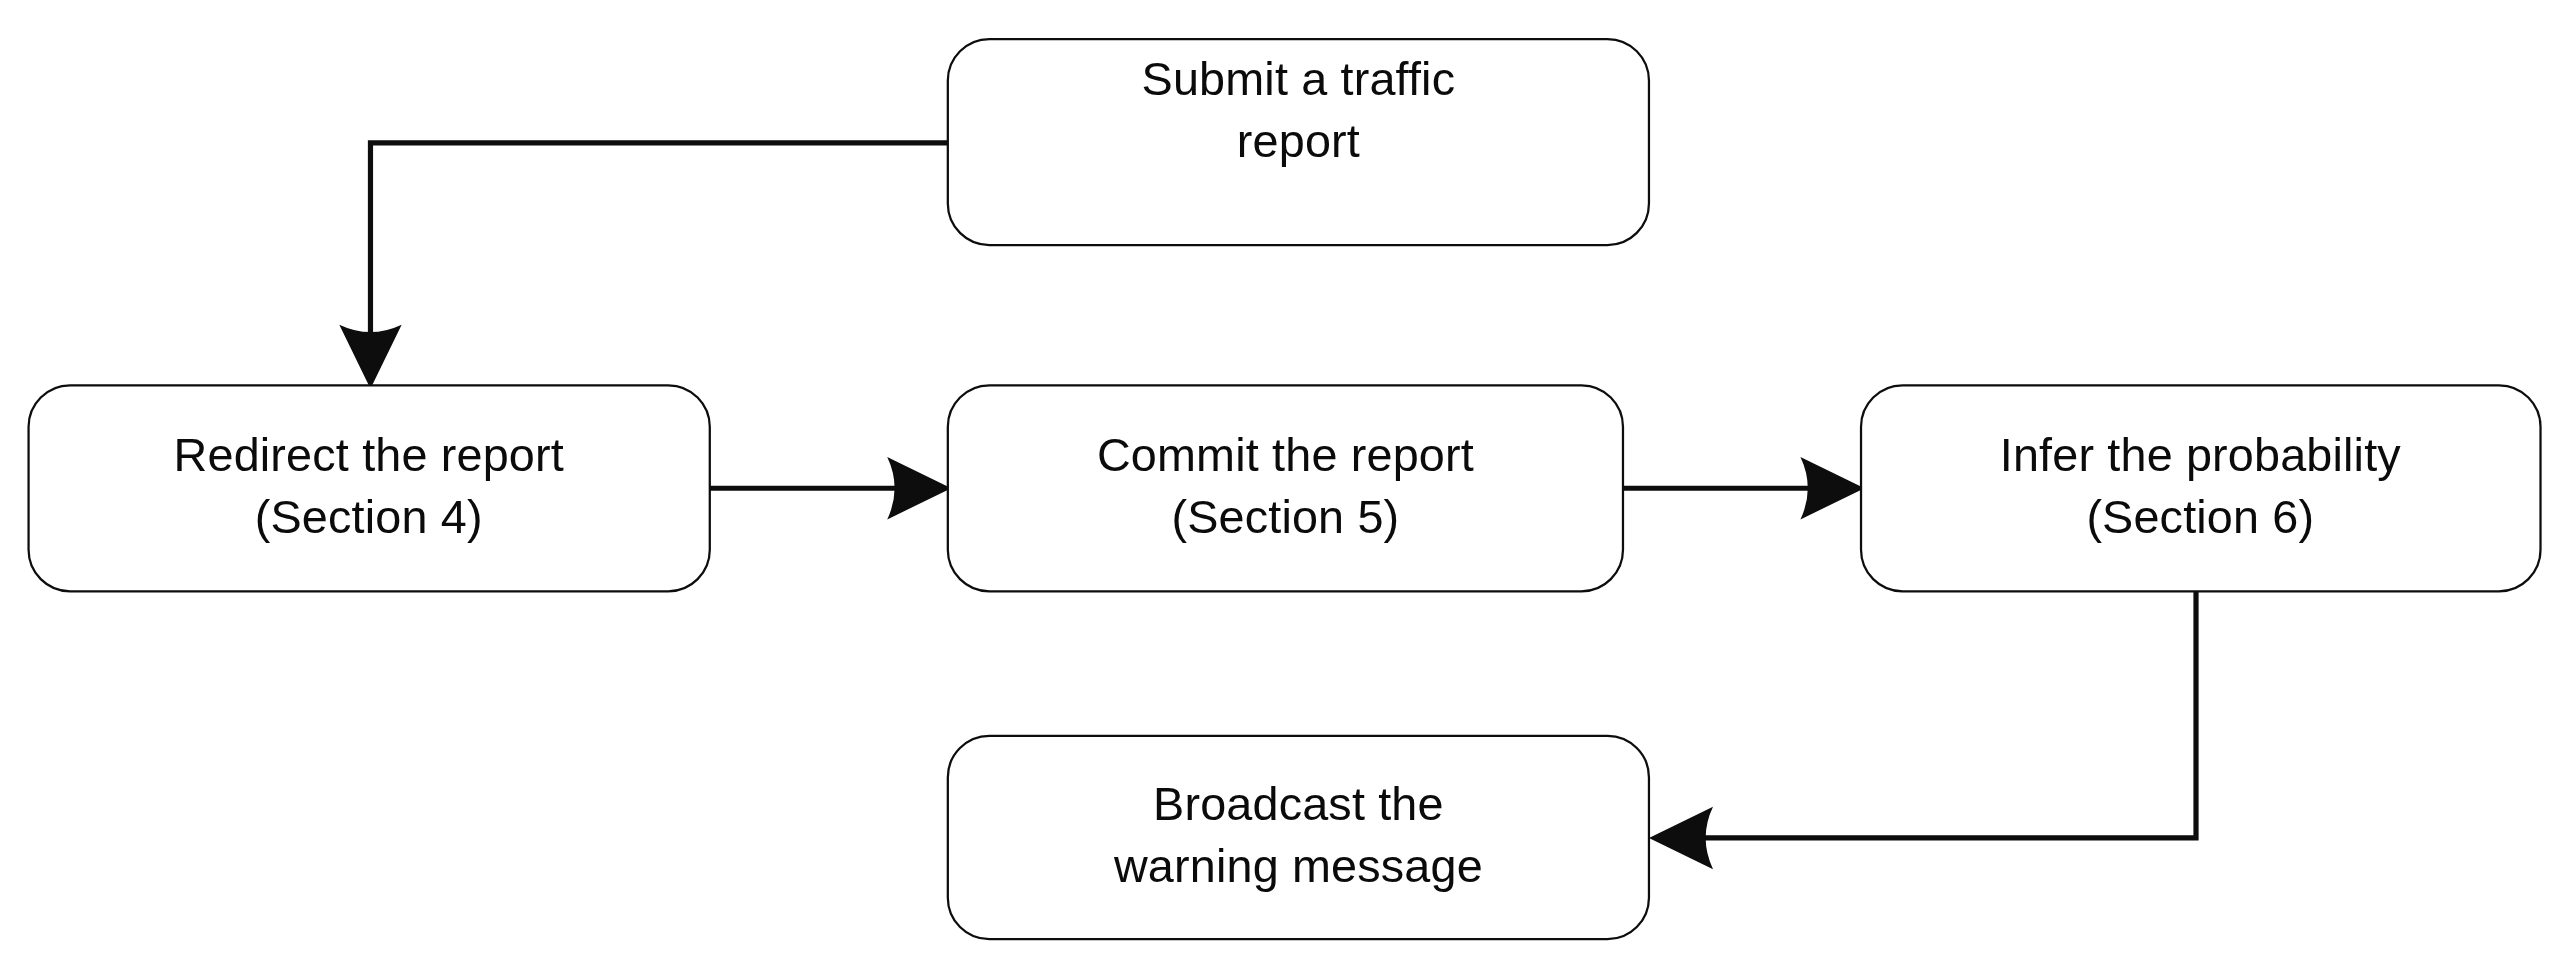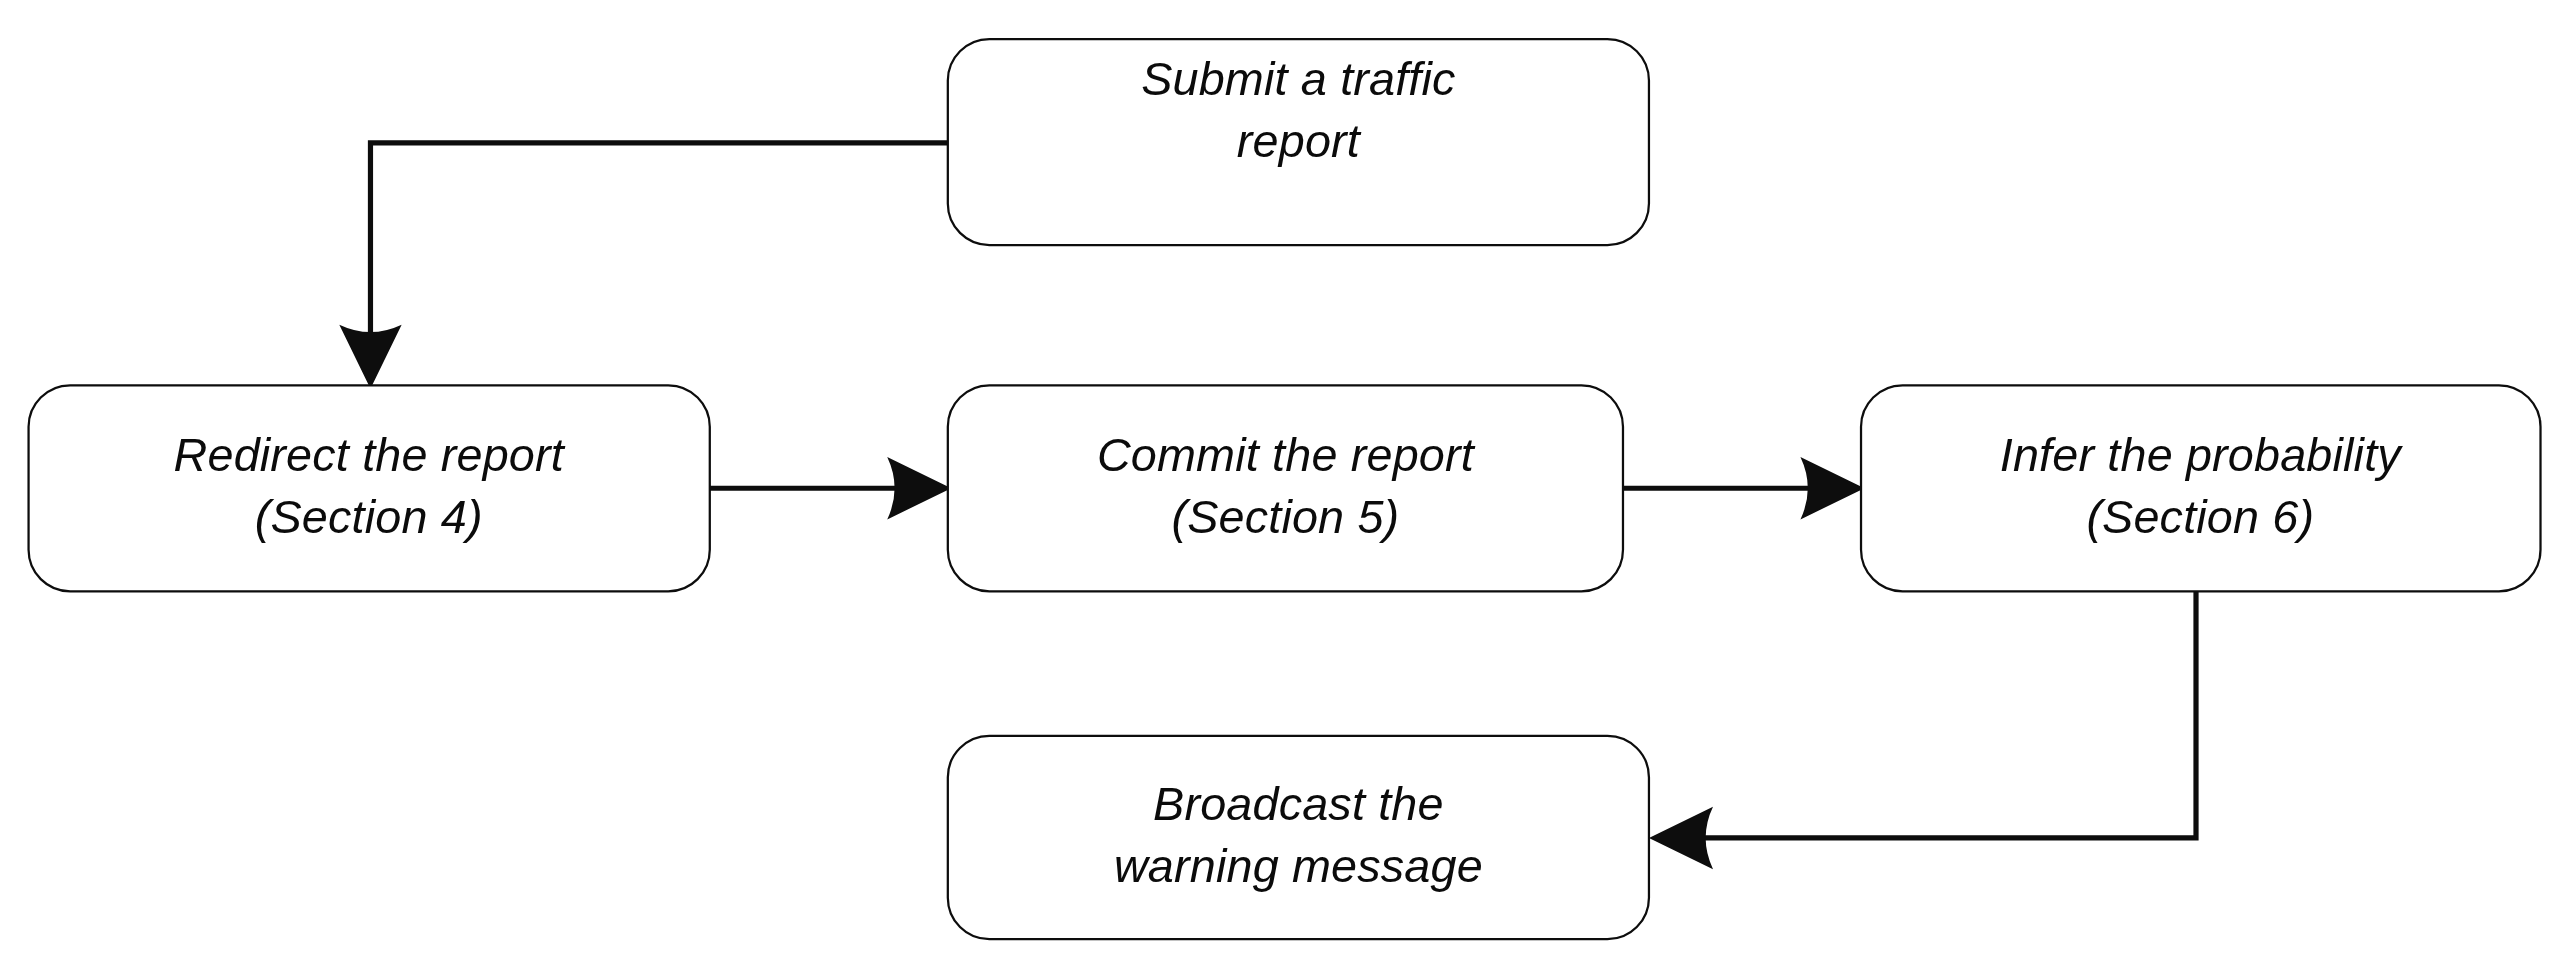--- a/index.html
+++ b/index.html
@@ -12,21 +12,20 @@
     width: 2576px;
     height: 980px;
     font-family: "Liberation Sans", sans-serif;
     overflow: hidden;
   }
   #diagram-root {
     position: relative;
     width: 2576px;
     height: 980px;
     background: #ffffff;
-    font-style: italic;
   }
   #flow-svg {
     display: block;
     width: 2576px;
     height: 980px;
   }
   .node-shape {
     fill: #ffffff;
     stroke: #0d0d0d;
     stroke-width: 2.6;

